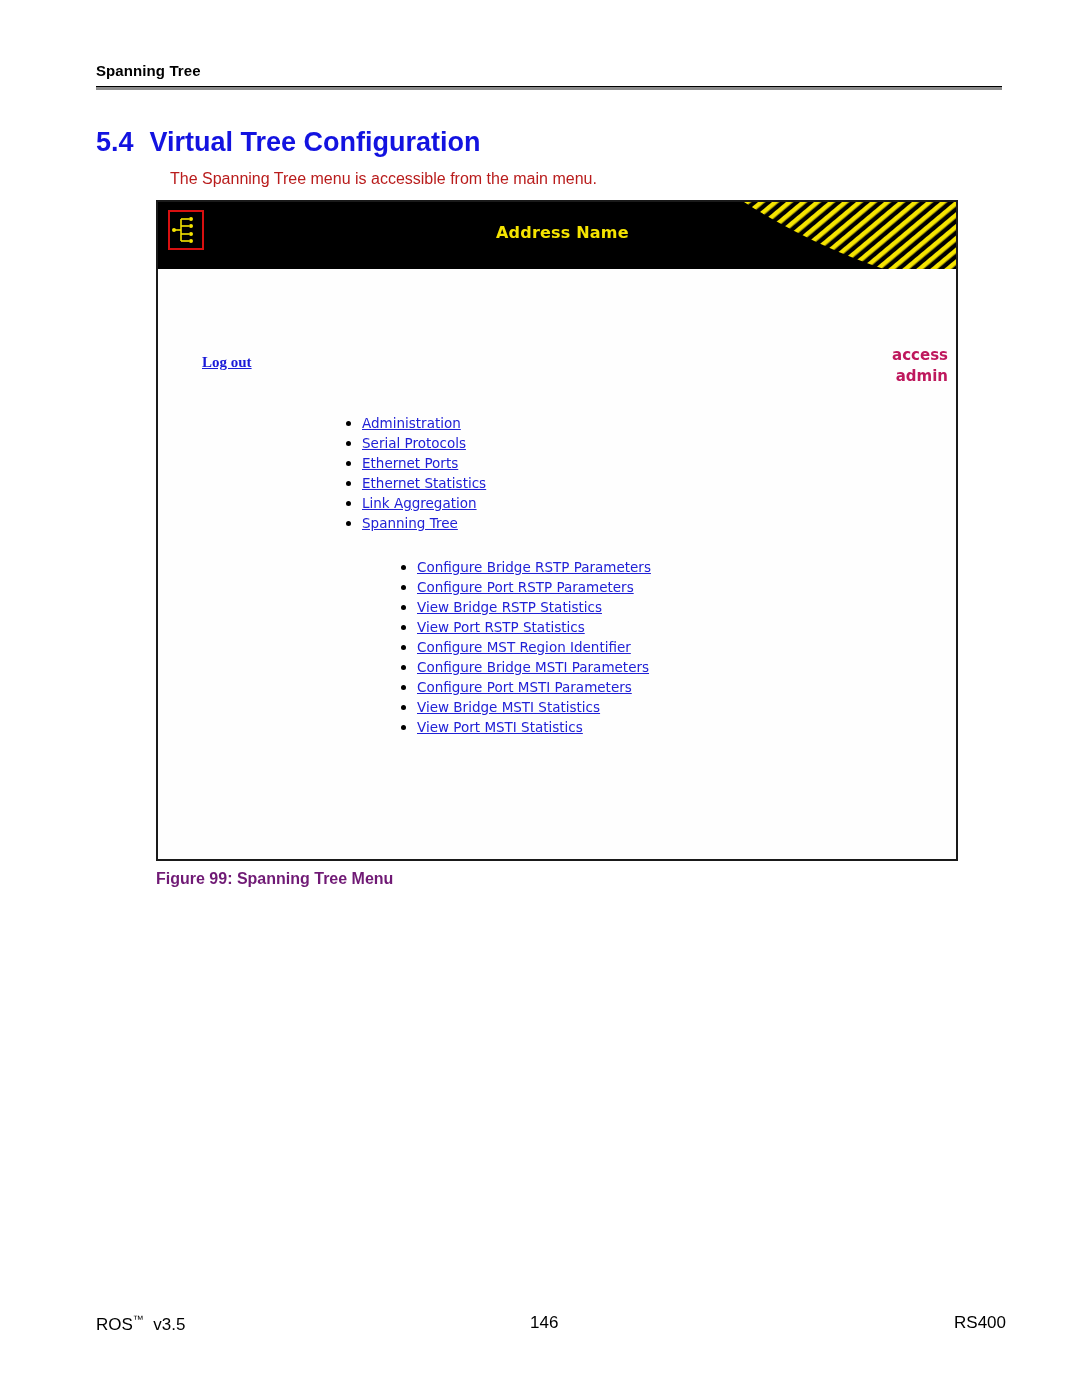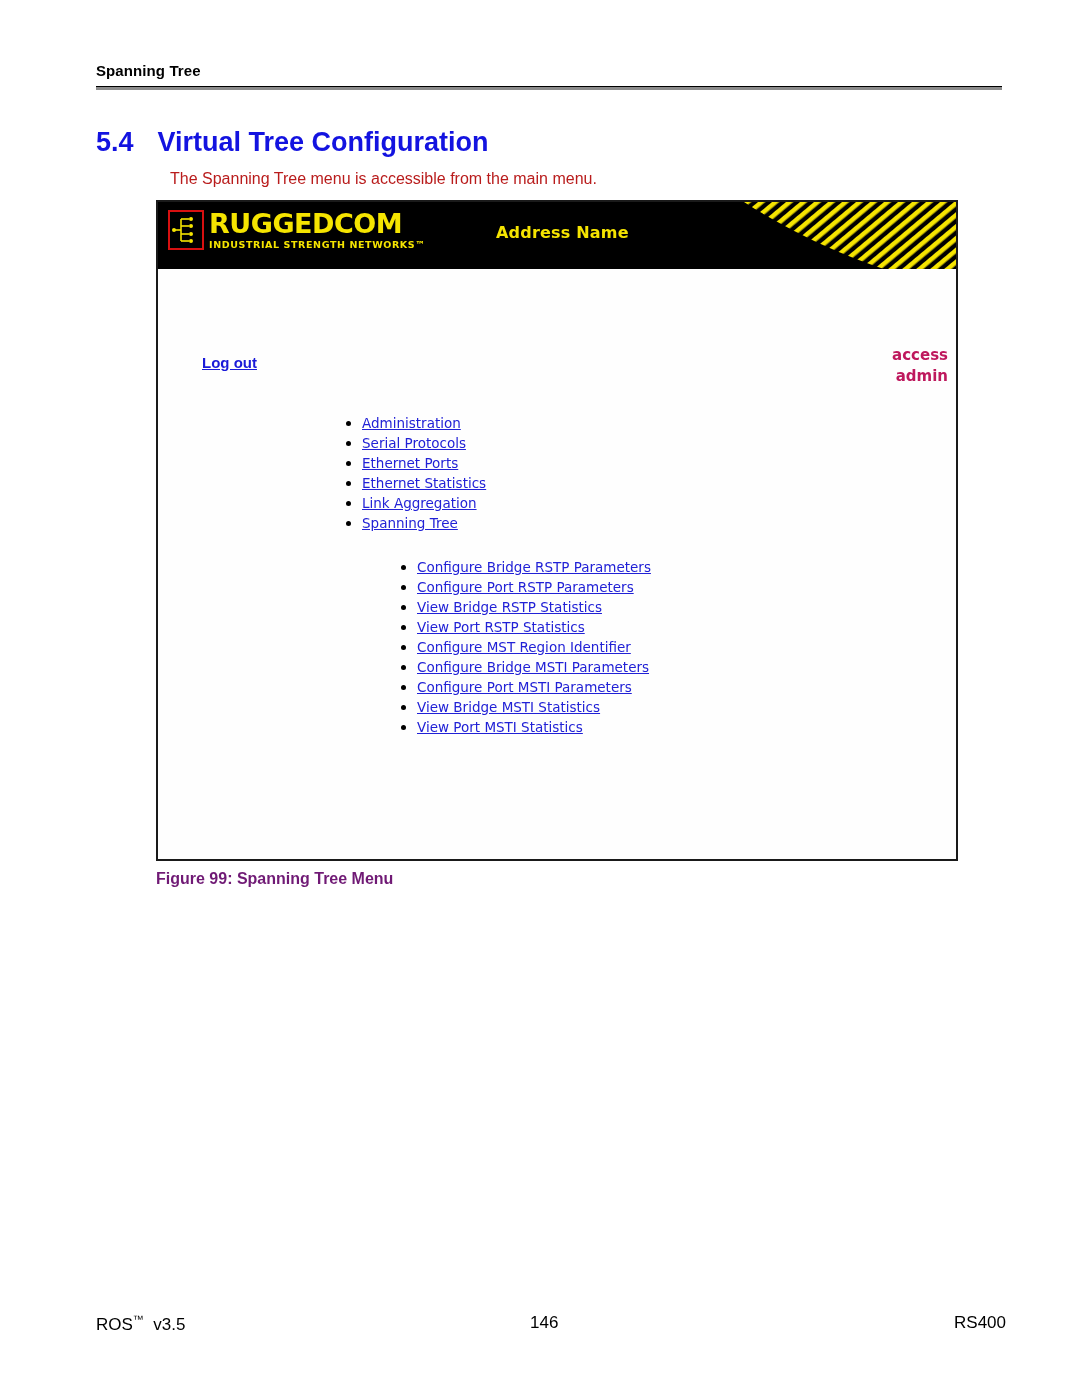--- a/index.html
+++ b/index.html
@@ -40,21 +40,21 @@
   
   .section-heading {
     position: absolute;
     left: 96px;
     top: 127px;
     font-size: 27px;
     font-weight: bold;
     color: #1313e0;
     white-space: nowrap;
   }
-  .section-heading .num { margin-right: 24px; }
+  .section-heading .num { margin-right: 16px; }
 
   .intro-text {
     position: absolute;
     left: 170px;
     top: 170px;
     font-size: 16px;
     color: #b91c1c;
   }
 
   
@@ -133,21 +133,21 @@
   
   .dev-body {
     position: relative;
     height: 586px;
     background: #fefefe;
   }
   .logout-link {
     position: absolute;
     left: 44px;
     top: 85px;
-    font-family: Liberation Sans, sans-serif;
+    font-family: Liberation Serif, serif;
     font-size: 15px;
     font-weight: bold;
     color: #1a1ad8;
     text-decoration: underline;
     cursor: pointer;
   }
   .access-box {
     position: absolute;
     right: 8px;
     top: 76px;
@@ -247,24 +247,20 @@
           </g>
           <g fill="#f5e400">
             <circle cx="4" cy="18" r="2"></circle>
             <circle cx="21" cy="7" r="2"></circle>
             <circle cx="21" cy="14" r="2"></circle>
             <circle cx="21" cy="22" r="2"></circle>
             <circle cx="21" cy="29" r="2"></circle>
           </g>
         </svg>
       </div>
-      <div class="logo-words">
-        <div class="logo-name">RUGGEDCOM</div>
-        <div class="logo-tag">INDUSTRIAL STRENGTH NETWORKS™</div>
-      </div>
     </div>
 
     <div class="sys-name">Address Name</div>
 
     <svg class="stripe-wedge" viewBox="0 0 268 67" preserveAspectRatio="none">
       <defs>
         <pattern id="hazard" width="9" height="9" patternUnits="userSpaceOnUse" patternTransform="rotate(50)">
           <rect width="9" height="9" fill="#000000"></rect>
           <rect width="4.6" height="9" fill="#f5e400"></rect>
         </pattern>

